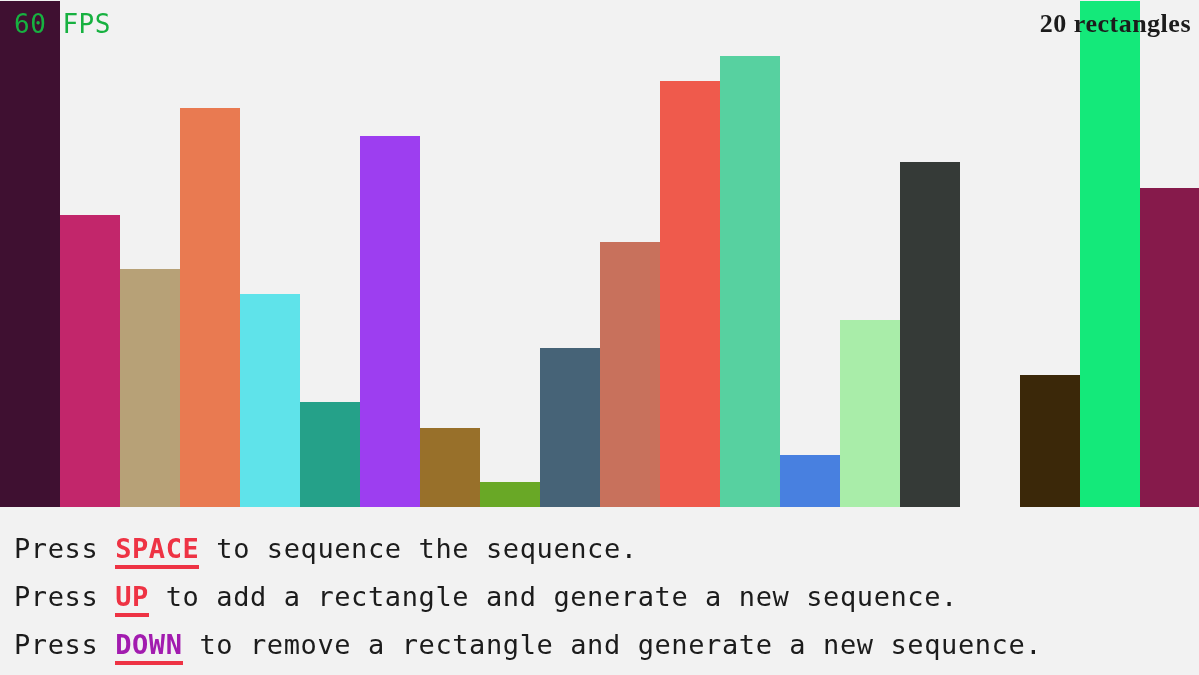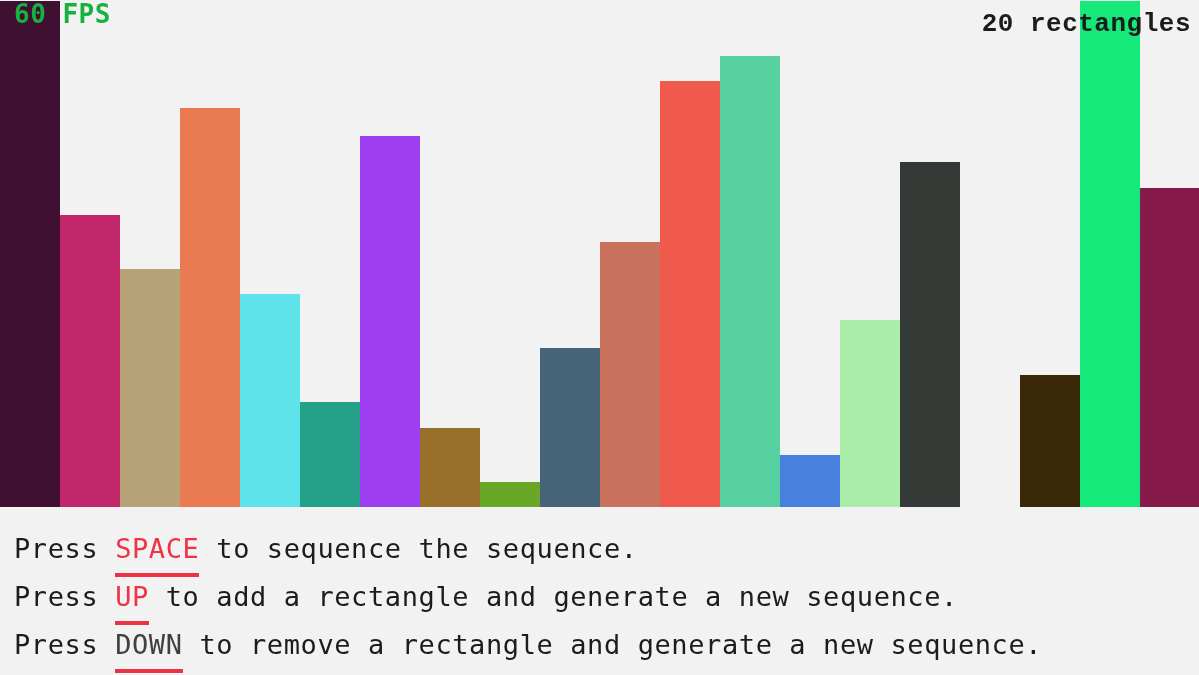--- a/index.html
+++ b/index.html
@@ -35,43 +35,43 @@
 
   .bar {
     position: absolute;
     bottom: 0;
   }
 
   
   #fps-counter {
     position: absolute;
     left: 14px;
-    top: 1px;
+    top: 11px;
     font-size: 26px;
     line-height: 26px;
     letter-spacing: 0.5px;
-    font-weight: 700;
+    font-weight: 400;
     color: #17b140;
     white-space: nowrap;
     z-index: 40;
     font-family: "DejaVu Sans Mono", "Liberation Mono", monospace;
   }
 
   #rect-count {
     position: absolute;
     right: 8px;
     top: 11px;
     font-size: 26px;
     line-height: 26px;
     letter-spacing: 0.5px;
     font-weight: 700;
     color: #1c1c1c;
     white-space: nowrap;
     z-index: 40;
-    font-family: Liberation Mono, monospace;
+    font-family: Liberation Serif, serif;
   }
 
   
   #instructions {
     position: absolute;
     left: 0;
     top: 507px;
     width: 1199px;
     height: 168px;
     background: #f2f2f2;
@@ -85,21 +85,22 @@
     line-height: 48px;
     letter-spacing: 0.6px;
     color: #1c1c1c;
     white-space: nowrap;
     font-family: "DejaVu Sans Mono", "Liberation Mono", monospace;
   }
 
   .instruction-line .key {
     color: #ee3344;
     border-bottom: 4px solid #ee3344;
-    padding-bottom: 9px;
+    padding-bottom: 1px;
+    font-weight: bold;
   }
 </style>
 </head>
 <body>
 
 <div id="app">
 
   <div id="chart-area" style="background: rgb(242, 242, 242); width: 1199px; height: 507px;">
       <div class="bar" style="left: 0px; width: 60px; height: 506px; background: rgb(63, 16, 49);"></div>
       <div class="bar" style="left: 60px; width: 60px; height: 292px; background: rgb(194, 38, 107);"></div>
@@ -122,16 +123,16 @@
       <div class="bar" style="left: 1140px; width: 60px; height: 319px; background: rgb(134, 26, 75);"></div>
     </div>
 
   <div id="fps-counter" style="color: rgb(23, 177, 64);">60 FPS</div>
 
   <div id="rect-count" style="color: rgb(28, 28, 28);">20 rectangles</div>
 
   <div id="instructions">
       <div class="instruction-line"><span>Press </span><span class="key" style="color: rgb(238, 51, 68); border-bottom-color: rgb(238, 51, 68);">SPACE</span><span> to sequence the sequence.</span></div>
       <div class="instruction-line"><span>Press </span><span class="key" style="color: rgb(238, 51, 68); border-bottom-color: rgb(238, 51, 68); margin-top: 13px;">UP</span><span> to add a rectangle and generate a new sequence.</span></div>
-      <div class="instruction-line"><span>Press </span><span class="key" style="color: #404040; border-bottom-color: rgb(238, 51, 68);">DOWN</span><span> to remove a rectangle and generate a new sequence.</span></div>
+      <div class="instruction-line"><span>Press </span><span class="key" style="color: #a21caf; border-bottom-color: rgb(238, 51, 68);">DOWN</span><span> to remove a rectangle and generate a new sequence.</span></div>
     </div>
 
 </div>
 
 </body></html>

